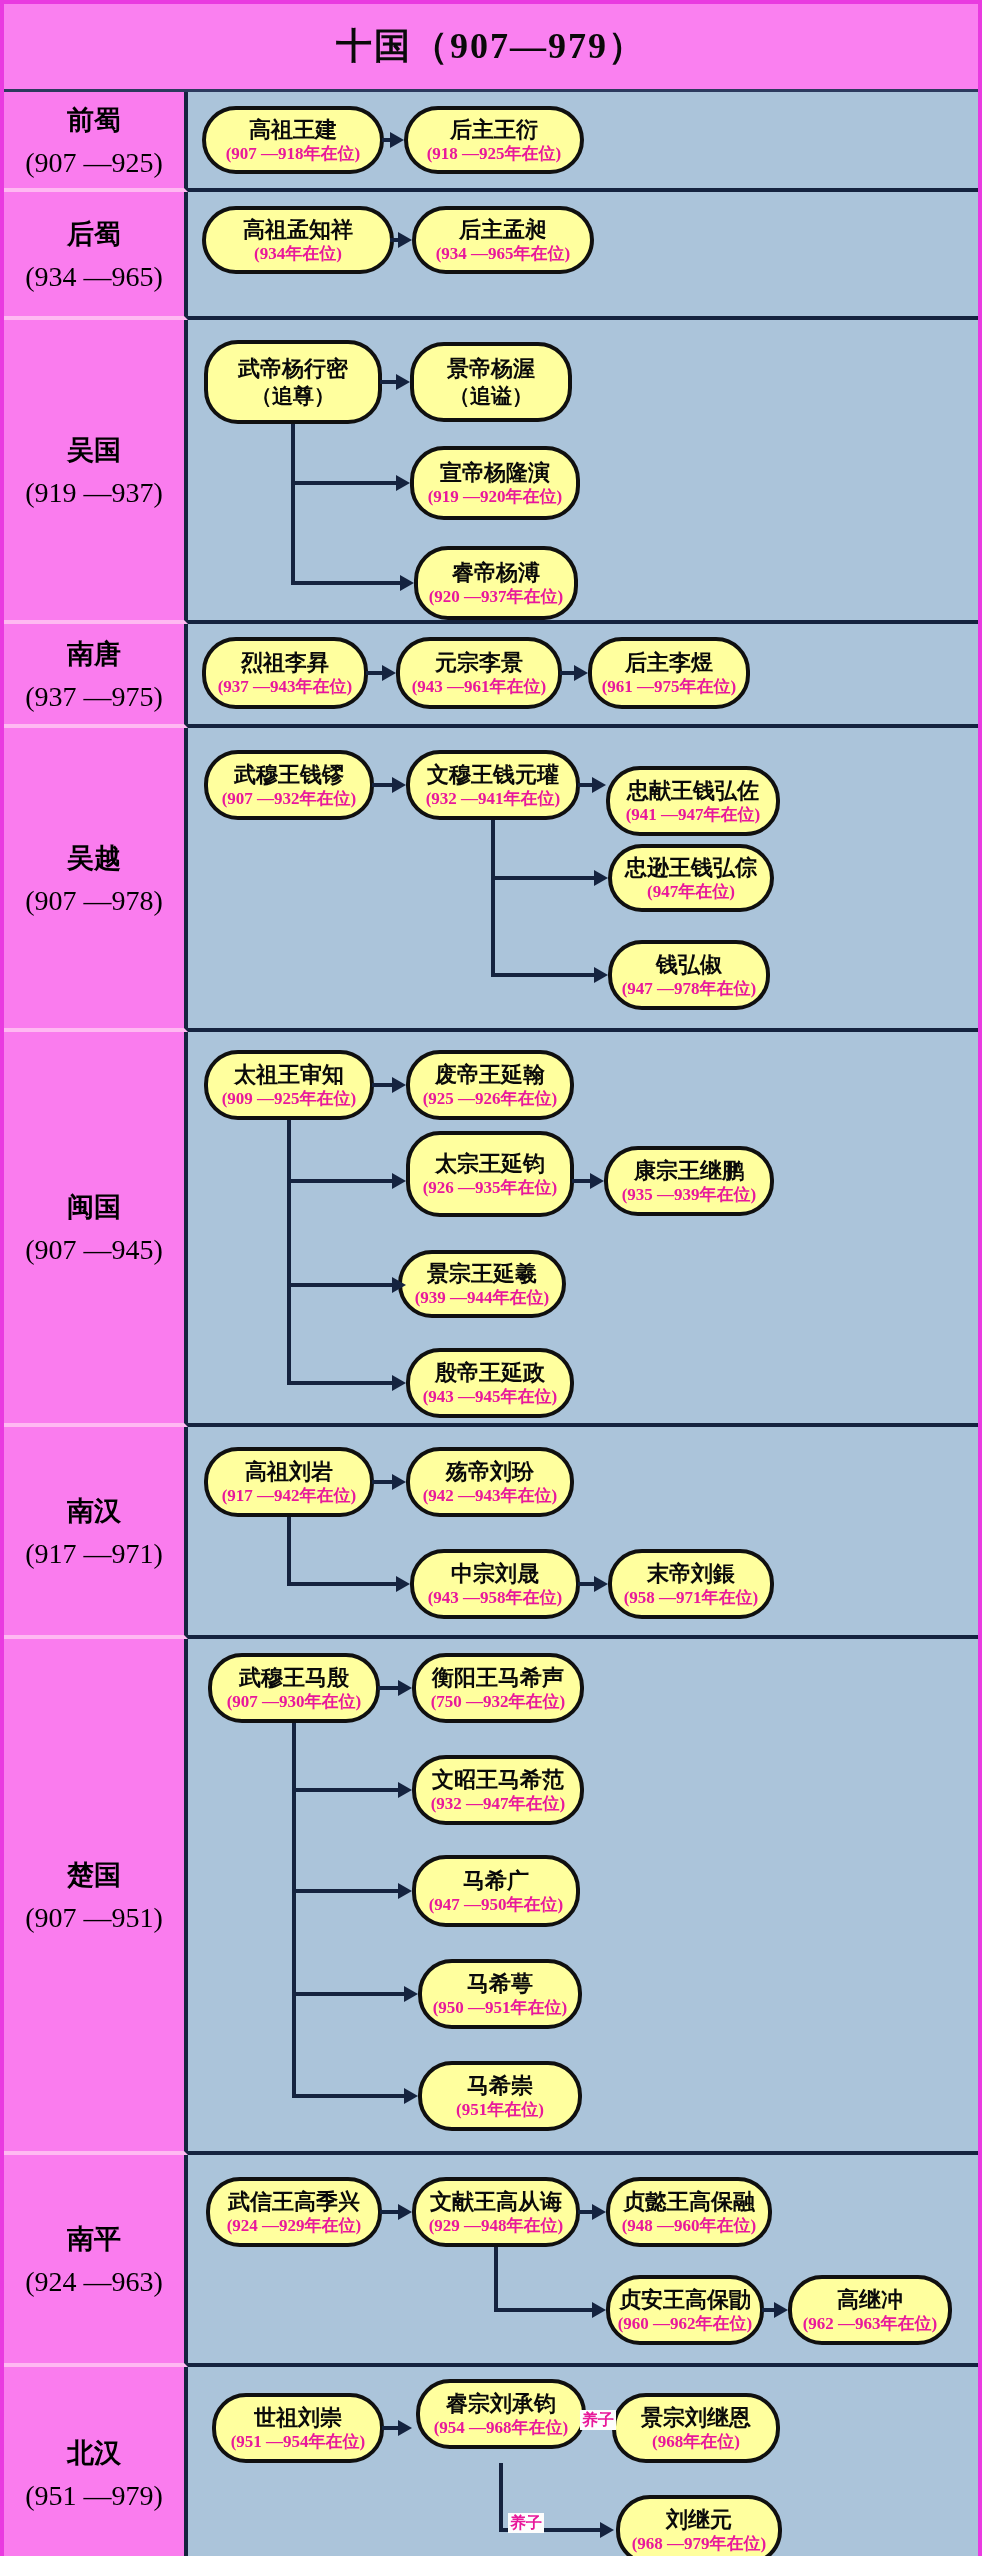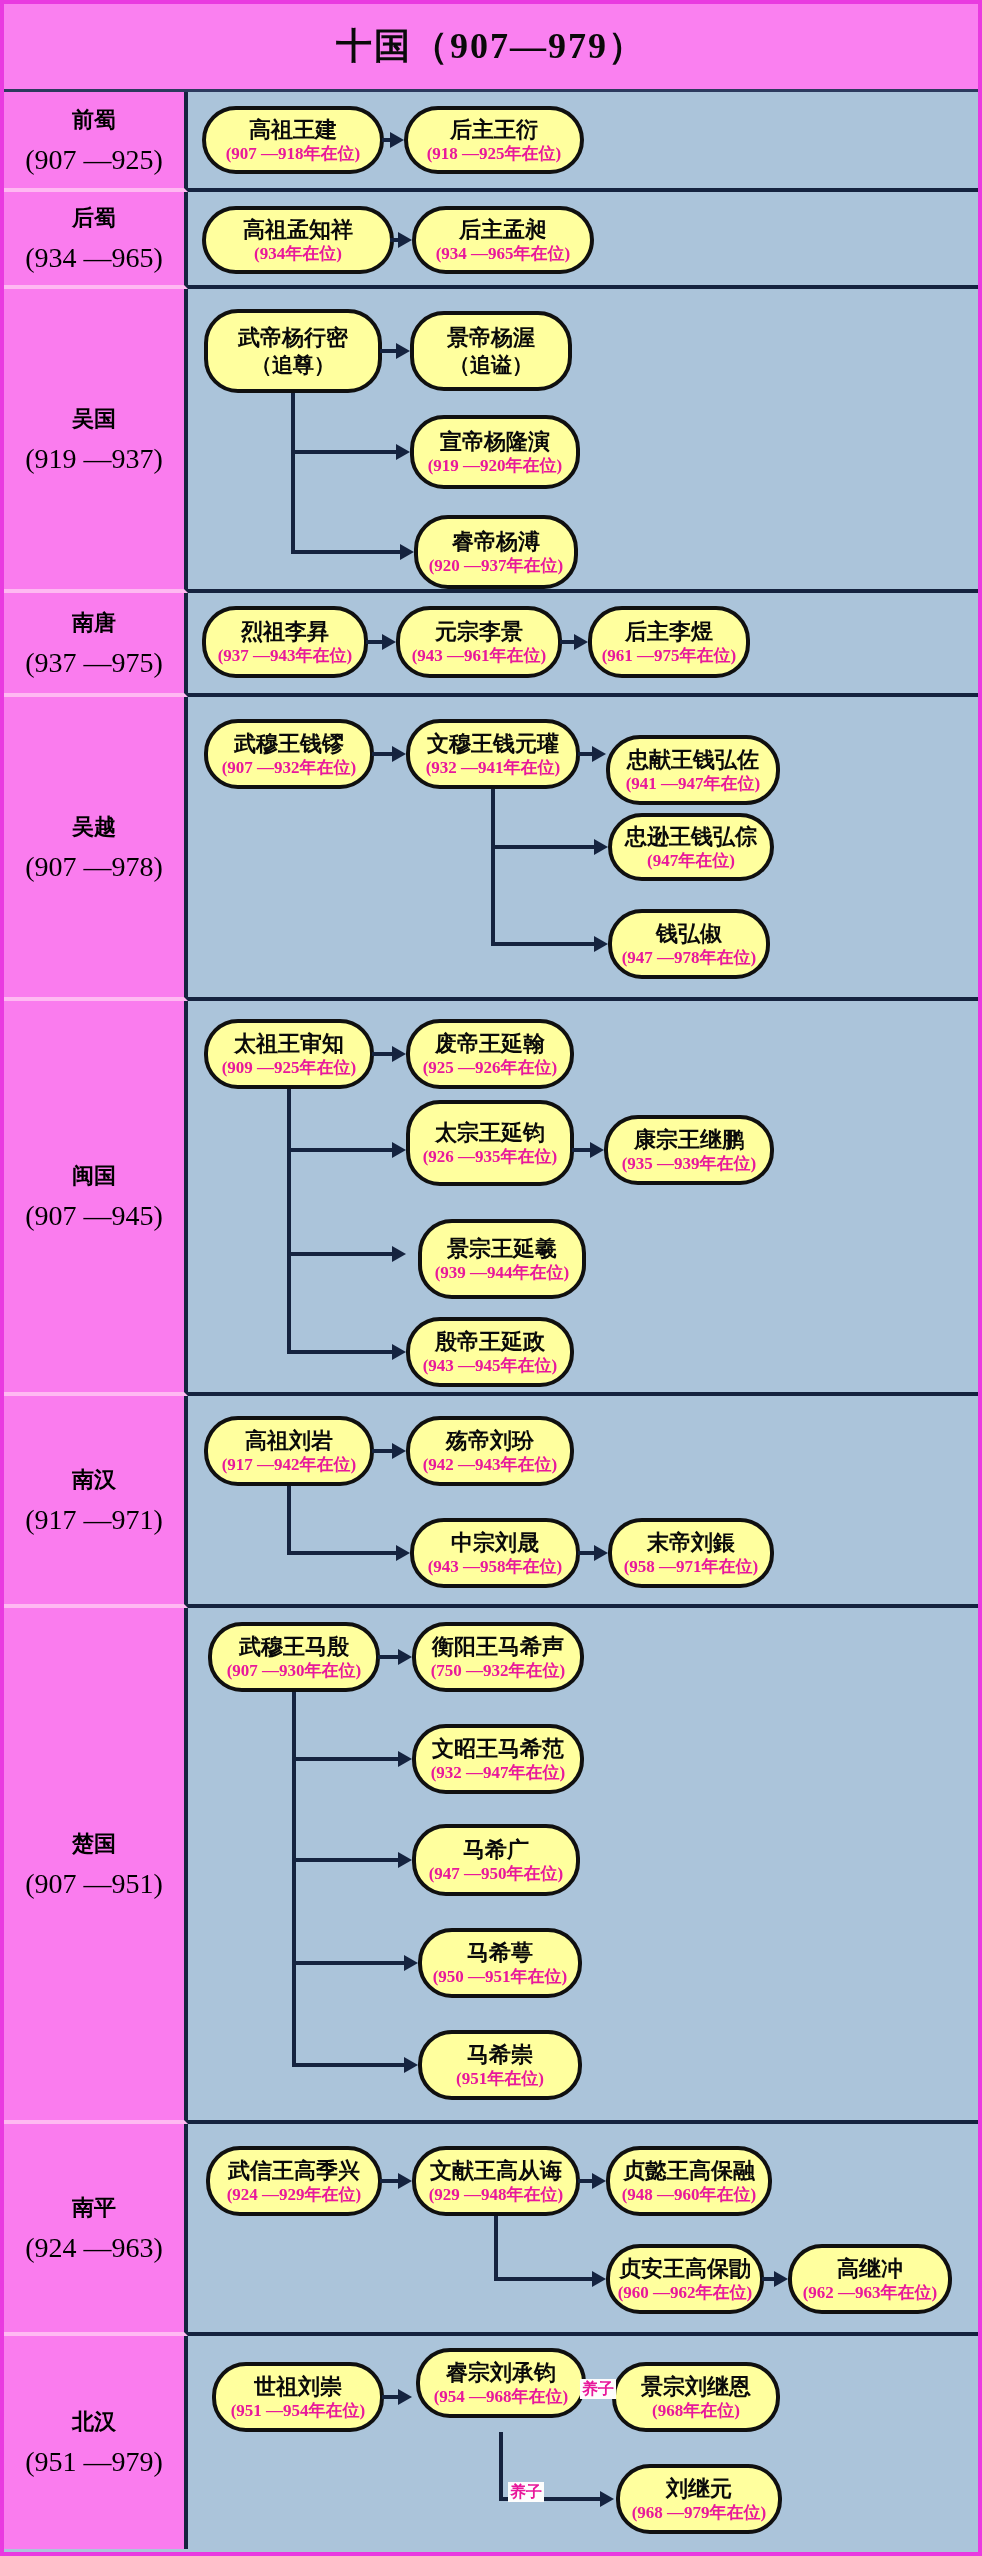--- a/index.html
+++ b/index.html
@@ -8,21 +8,21 @@
   .title-row{height:88px;box-sizing:border-box;background:#fa80f0;
              border-bottom:3px solid #2c3a5e;display:flex;align-items:center;justify-content:center;}
   .title-text{font-family:"Liberation Serif",serif;font-weight:bold;font-size:36px;color:#0a0a0a;letter-spacing:2px;}
   .row{display:flex;width:100%;}
   .lcell{width:184px;box-sizing:border-box;background:#fa7cee;
          border-right:4px solid #15233f;border-bottom:4px solid #ffb9f2;
          display:flex;flex-direction:column;align-items:center;justify-content:center;gap:9px;}
   .ccell{flex:1;position:relative;box-sizing:border-box;background:#abc4da;
          border-bottom:4px solid #15233f;overflow:hidden;}
   .row.last .lcell,.row.last .ccell{border-bottom:0;}
-  .kname{font-size:22px;font-weight:bold;color:#000;}
+  .kname{font-size:27px;font-weight:bold;color:#000;}
   .kyears{font-size:28px;font-family:"Liberation Serif",serif;color:#000;}
   .node{position:absolute;background:#ffff9e;border:4px solid #101010;border-radius:34px;
         box-sizing:border-box;display:flex;flex-direction:column;align-items:center;
         justify-content:center;gap:3px;text-align:center;}
   .nm{font-weight:bold;font-size:22px;color:#0a0a0a;line-height:1.1;white-space:nowrap;}
   .nt{font-weight:bold;font-size:21px;color:#0a0a0a;line-height:1.1;white-space:nowrap;}
   .rg{font-weight:bold;font-size:17px;color:#e8189b;font-family:"Liberation Serif",serif;
       line-height:1;white-space:nowrap;}
   .hline{position:absolute;height:4px;background:#15233f;}
   .vline{position:absolute;width:4px;background:#15233f;}
@@ -52,21 +52,21 @@
       </div>
       <div class="node" style="left:216px;top:14px;width:180px;height:68px">
         <span class="nm">后主王衍</span>
         <span class="rg">(918 —925年在位)</span>
       </div>
       <div class="hline" style="left:194px;top:46px;width:10px"></div>
       <div class="ah" style="left:202px;top:40px"></div>
     </div>
   </div>
 
-  <div class="row" style="height:97px">
+  <div class="row" style="height:128px">
     <div class="lcell">
       <span class="kname">后蜀</span>
       <span class="kyears">(934 —965)</span>
     </div>
     <div class="ccell">
       <div class="node" style="left:14px;top:14px;width:192px;height:68px">
         <span class="nm">高祖孟知祥</span>
         <span class="rg">(934年在位)</span>
       </div>
       <div class="node" style="left:224px;top:14px;width:182px;height:68px">
@@ -188,21 +188,21 @@
         <span class="rg">(925 —926年在位)</span>
       </div>
       <div class="node" style="left:218px;top:99px;width:168px;height:86px">
         <span class="nm">太宗王延钧</span>
         <span class="rg">(926 —935年在位)</span>
       </div>
       <div class="node" style="left:416px;top:114px;width:170px;height:70px">
         <span class="nm">康宗王继鹏</span>
         <span class="rg">(935 —939年在位)</span>
       </div>
-      <div class="node" style="left:230px;top:218px;width:168px;height:80px">
+      <div class="node" style="left:210px;top:218px;width:168px;height:68px">
         <span class="nm">景宗王延羲</span>
         <span class="rg">(939 —944年在位)</span>
       </div>
       <div class="node" style="left:218px;top:316px;width:168px;height:70px">
         <span class="nm">殷帝王延政</span>
         <span class="rg">(943 —945年在位)</span>
       </div>
       <div class="hline" style="left:184px;top:51px;width:22px"></div>
       <div class="ah" style="left:204px;top:45px"></div>
       <div class="hline" style="left:384px;top:147px;width:20px"></div>

